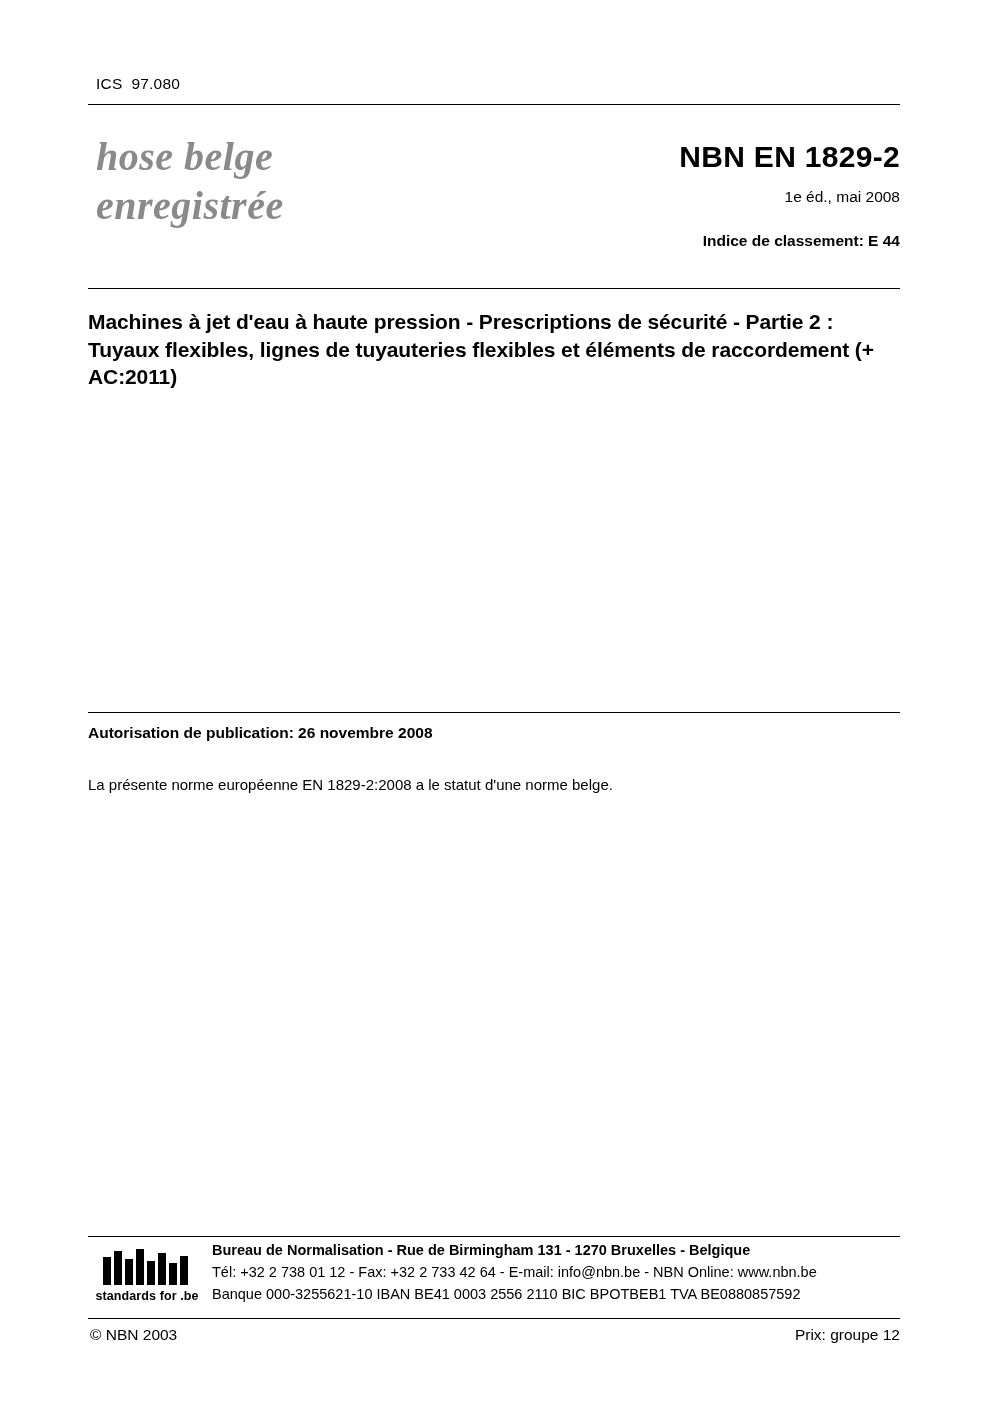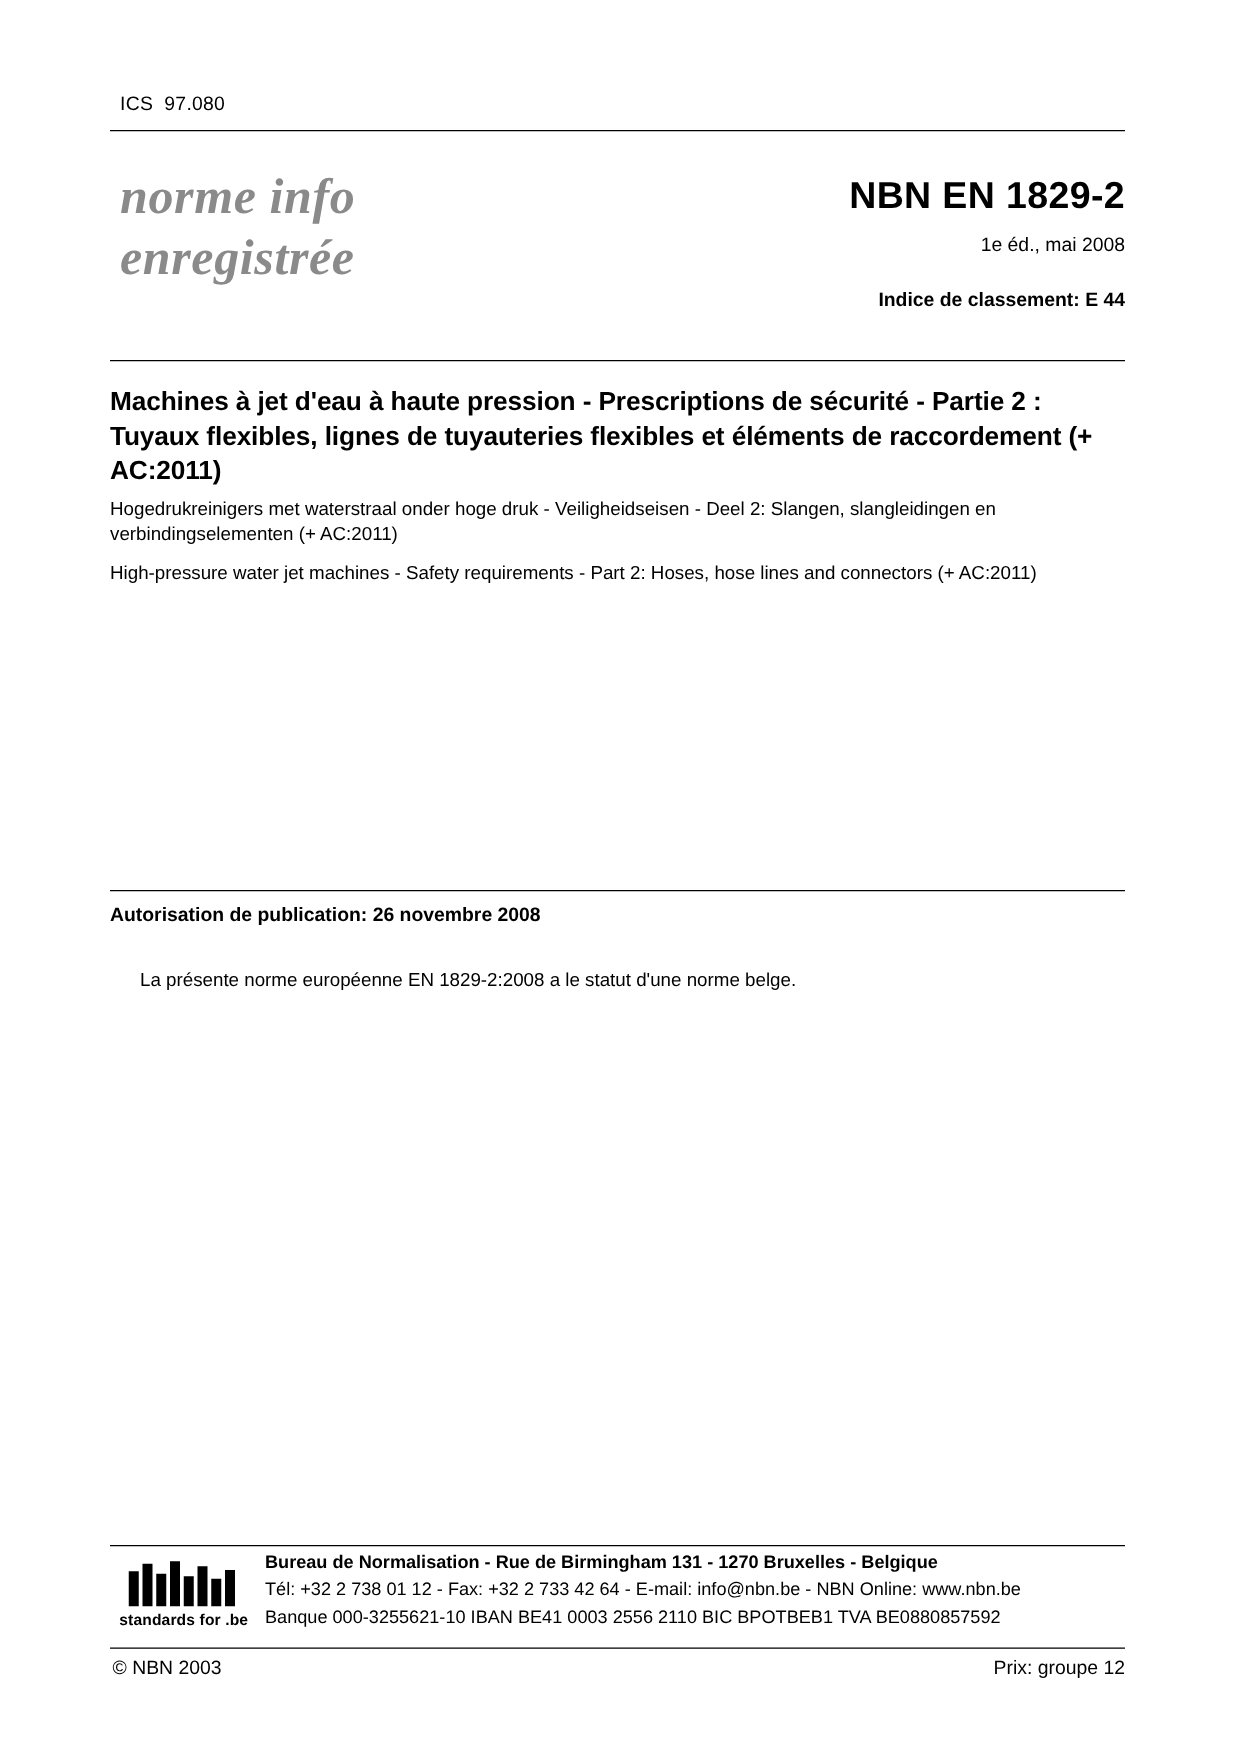--- a/index.html
+++ b/index.html
@@ -121,21 +121,20 @@
     top: 724px;
     left: 0;
     font-size: 15.5px;
     font-weight: bold;
   }
   .para1 {
     position: absolute;
     top: 776px;
     left: 0;
     font-size: 15px;
-    margin-left: 24px;
   }
   .para2 {
     position: absolute;
     top: 815px;
     left: 0;
     font-size: 15px;
   }
 
   
   .logo {
@@ -194,33 +193,31 @@
 <div class="page">
   <div class="content">
 
     <div class="ics">
       <span>ICS</span>&nbsp;&nbsp;<span>97.080</span>
     </div>
 
     <div class="rule rule-top"></div>
 
     <div class="norme-belge">
-      <div>norme info</div>
+      <div>hose belge</div>
       <div>enregistrée</div>
     </div>
 
     <div class="std-number">NBN EN 1829-2</div>
     <div class="edition">1e éd., mai 2008</div>
     <div class="indice">Indice de classement: E 44</div>
 
     <div class="rule rule-mid"></div>
 
     <div class="title-fr">Machines à jet d'eau à haute pression - Prescriptions de sécurité - Partie 2 : Tuyaux flexibles, lignes de tuyauteries flexibles et éléments de raccordement (+ AC:2011)</div>
-    <div class="title-nl">Hogedrukreinigers met waterstraal onder hoge druk - Veiligheidseisen - Deel 2: Slangen, slangleidingen en verbindingselementen (+ AC:2011)</div>
-    <div class="title-en">High-pressure water jet machines - Safety requirements - Part 2: Hoses, hose lines and connectors (+ AC:2011)</div>
 
     <div class="rule rule-pub"></div>
 
     <div class="auth">Autorisation de publication: 26 novembre 2008</div>
     <div class="para1">La présente norme européenne EN 1829-2:2008 a le statut d'une norme belge.</div>
 
     <div class="rule rule-footer"></div>
 
     <div class="logo">
       <svg class="logo-mark" width="96" height="40" viewBox="0 0 96 40">

